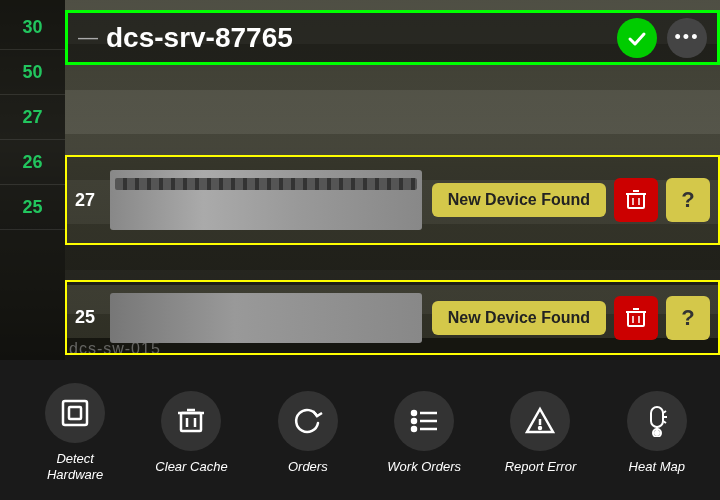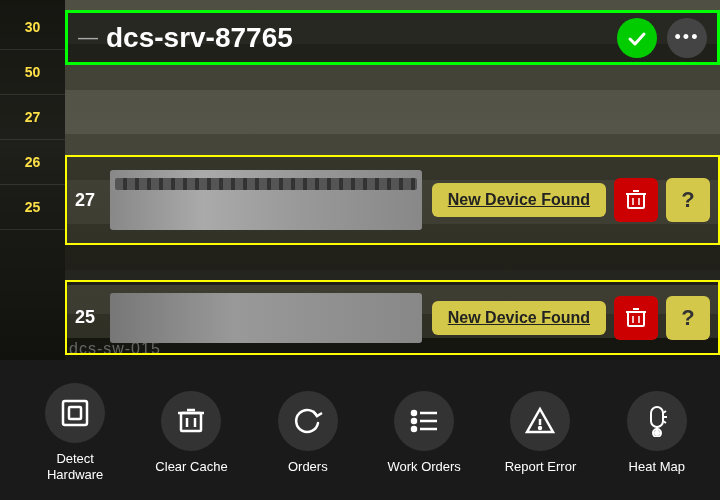--- a/index.html
+++ b/index.html
@@ -30,22 +30,22 @@
       width: 65px;
       height: 360px;
       background: rgba(0,0,0,0.7);
       display: flex;
       flex-direction: column;
       align-items: center;
       padding-top: 5px;
     }
 
     .rack-num {
-      color: #fde047;
-      font-size: 14px;
+      color: #22c55e;
+      font-size: 18px;
       font-weight: bold;
       width: 100%;
       height: 45px;
       display: flex;
       align-items: center;
       justify-content: center;
       border-bottom: 1px solid rgba(255,255,255,0.1);
     }
 
     
@@ -175,21 +175,20 @@
 
     .new-device-badge {
       background: #d4c84a;
       color: #222;
       font-size: 16px;
       font-weight: bold;
       padding: 8px 16px;
       border-radius: 6px;
       margin-left: 10px;
       white-space: nowrap;
-      text-decoration: underline;
     }
 
     .action-btn-red {
       width: 44px;
       height: 44px;
       background: #cc0000;
       border-radius: 6px;
       display: flex;
       align-items: center;
       justify-content: center;
@@ -218,20 +217,21 @@
       bottom: 0;
       left: 0;
       width: 720px;
       height: 140px;
       background: #1a1a1a;
       display: flex;
       align-items: center;
       justify-content: space-around;
       padding: 10px 5px 5px 17px;
       z-index: 20;
+      font-style: italic;
     }
 
     .tool-item {
       display: flex;
       flex-direction: column;
       align-items: center;
       gap: 8px;
       cursor: pointer;
       flex: 1;
     }

